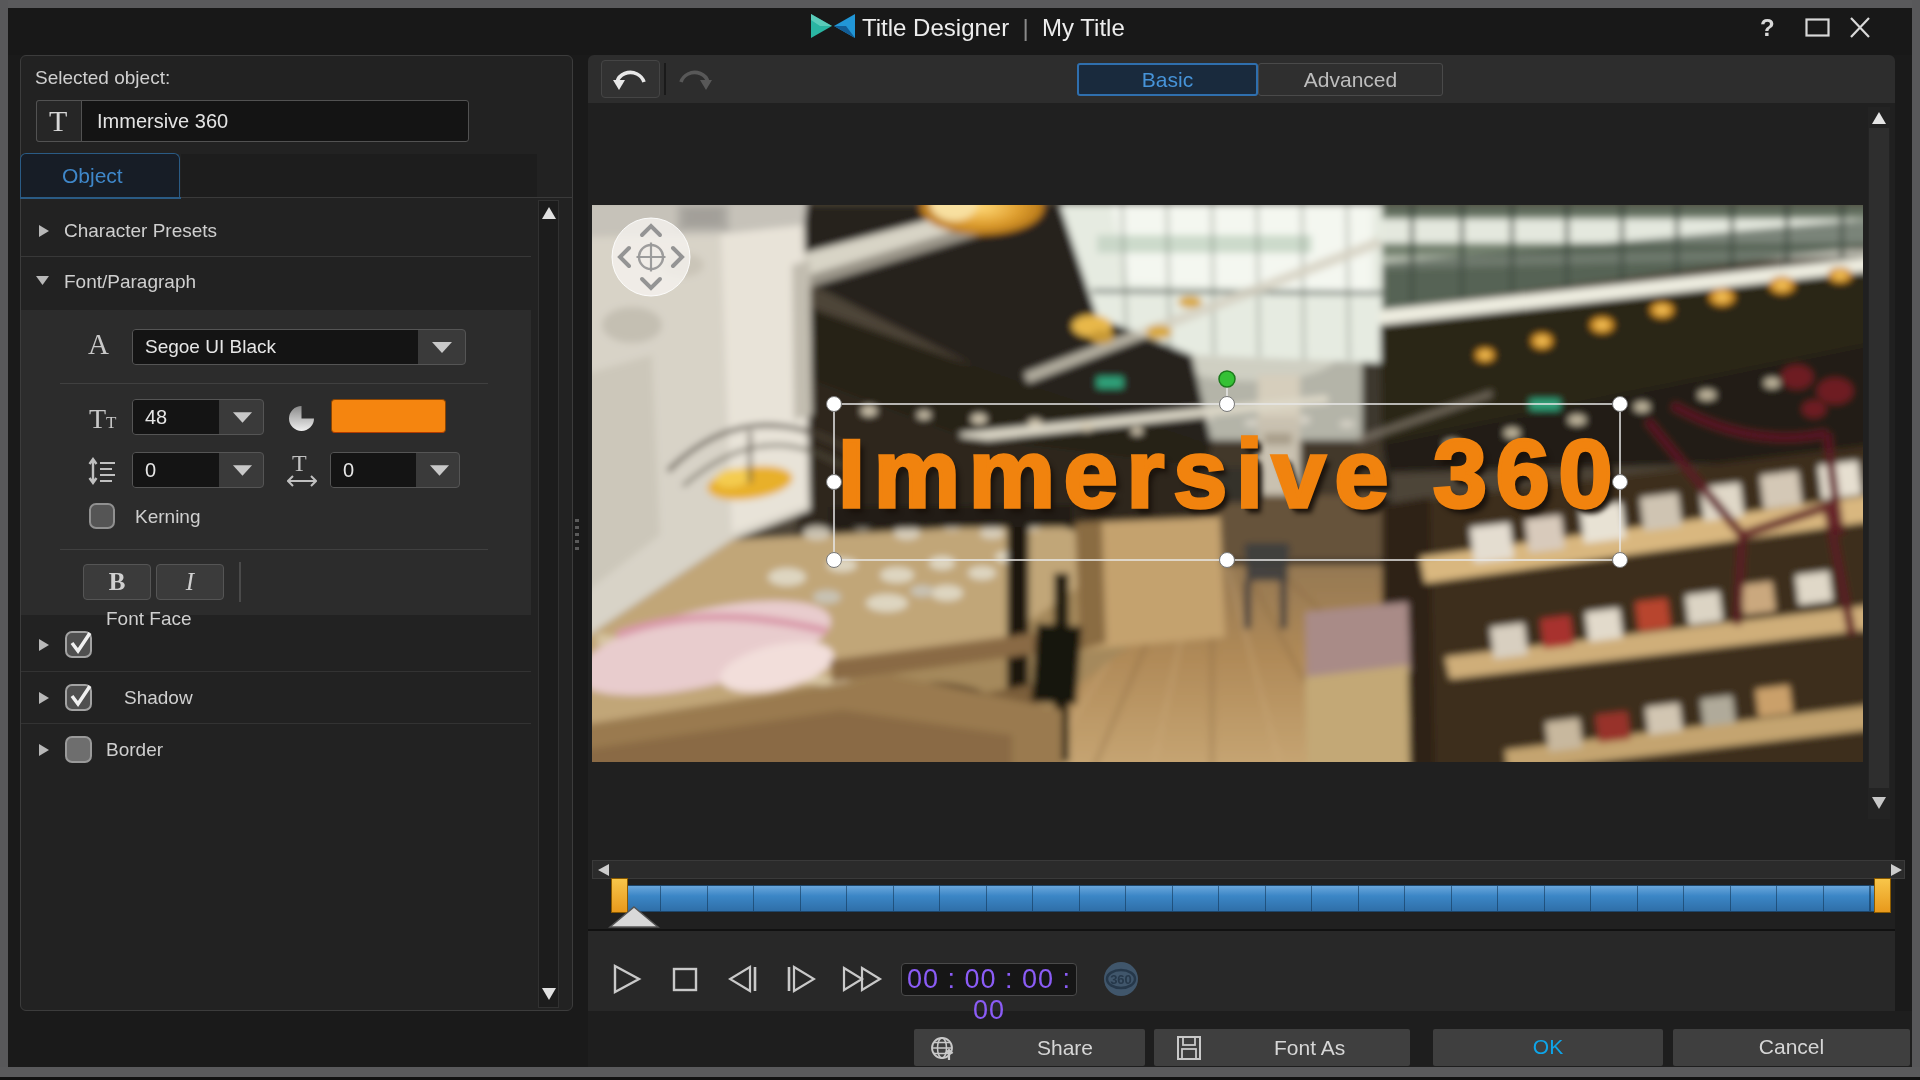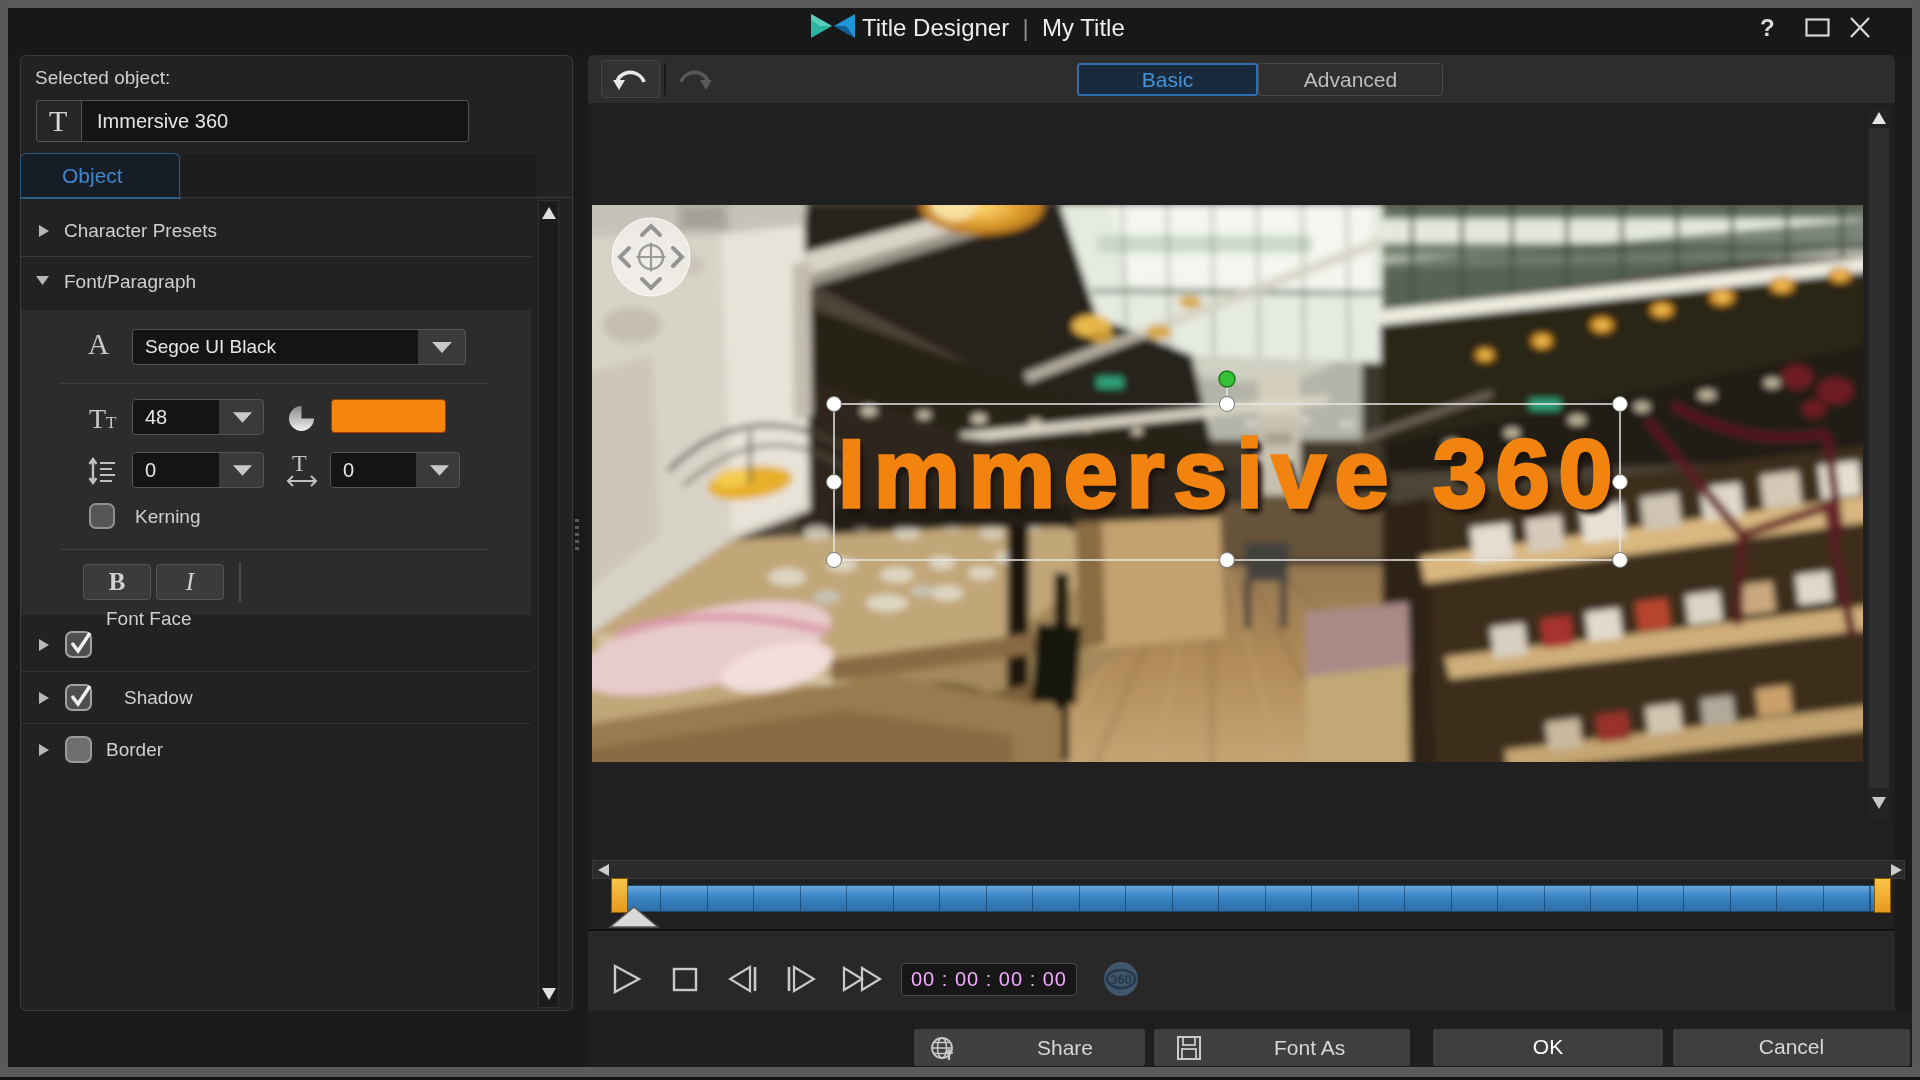--- a/index.html
+++ b/index.html
@@ -506,21 +506,21 @@
       <line x1="27" y1="2" x2="27" y2="26" stroke="#c9c9c9" stroke-width="2.6"></line>
     </svg>
   <svg class="abs" style="left:786px;top:965px;" width="30" height="28" viewBox="0 0 30 28">
       <line x1="3" y1="2" x2="3" y2="26" stroke="#c9c9c9" stroke-width="2.6"></line>
       <polygon points="8,2 28,14 8,26" fill="none" stroke="#c9c9c9" stroke-width="2.2"></polygon>
     </svg>
   <svg class="abs" style="left:842px;top:965px;" width="42" height="28" viewBox="0 0 42 28">
       <polygon points="2,3 20,14 2,25" fill="none" stroke="#c9c9c9" stroke-width="2.2"></polygon>
       <polygon points="20,3 38,14 20,25" fill="none" stroke="#c9c9c9" stroke-width="2.2"></polygon>
     </svg>
-  <div class="abs" style="left:901px;top:963px;width:176px;height:33px;background:#161616;border:1px solid #4a4a4a;border-radius:4px;color:#f0abfc;font-size:20px;text-align:center;line-height:31px;letter-spacing:1px;">00 : 00 : 00 : 00</div>
+  <div class="abs" style="left:901px;top:963px;width:176px;height:33px;background:#161616;border:1px solid #4a4a4a;border-radius:4px;color:#8b5cf6;font-size:27px;text-align:center;line-height:31px;letter-spacing:1px;">00 : 00 : 00 : 00</div>
   <svg class="abs" style="left:1103px;top:961px;" width="36" height="36" viewBox="0 0 36 36">
     <circle cx="18" cy="18" r="17" fill="#40566b"></circle>
     <ellipse cx="18" cy="18" rx="14" ry="9" fill="none" stroke="#26384a" stroke-width="2.5"></ellipse>
     <text x="18" y="23" font-size="13" font-weight="bold" fill="#26384a" text-anchor="middle" font-family="Liberation Sans">360</text>
   </svg>
 
   <div class="abs" style="left:914px;top:1029px;width:231px;height:37px;background:#3f3f3f;border-radius:2px;"></div>
   <svg class="abs" style="left:930px;top:1035px;" width="26" height="26" viewBox="0 0 26 26">
     <circle cx="12" cy="13" r="10" fill="none" stroke="#c9c9c9" stroke-width="1.8"></circle>
     <ellipse cx="12" cy="13" rx="4.5" ry="10" fill="none" stroke="#c9c9c9" stroke-width="1.5"></ellipse>
@@ -528,15 +528,15 @@
     <path d="M19 25 V15 M15.5 18.5 L19 15 L22.5 18.5" stroke="#c9c9c9" stroke-width="2.2" fill="none"></path>
   </svg>
   <div class="abs" style="left:1037px;top:1036px;color:#d6d6d6;font-size:21px;">Share</div>
   <div class="abs" style="left:1154px;top:1029px;width:256px;height:37px;background:#3f3f3f;border-radius:2px;"></div>
   <svg class="abs" style="left:1176px;top:1035px;" width="26" height="26" viewBox="0 0 26 26">
     <rect x="2" y="2" width="22" height="22" fill="none" stroke="#c9c9c9" stroke-width="2"></rect>
     <rect x="7" y="2" width="12" height="8" fill="none" stroke="#c9c9c9" stroke-width="1.8"></rect>
     <rect x="6" y="14" width="14" height="10" fill="none" stroke="#c9c9c9" stroke-width="1.8"></rect>
   </svg>
   <div class="abs" style="left:1274px;top:1036px;color:#d6d6d6;font-size:21px;">Font As</div>
-  <div class="abs" style="left:1433px;top:1029px;width:230px;height:37px;background:#3f3f3f;border-radius:2px;color:#ffffff;font-size:21px;text-align:center;line-height:36px;">OK</div>
+  <div class="abs" style="left:1433px;top:1029px;width:230px;height:37px;background:#3f3f3f;border-radius:2px;color:#0ea5e9;font-size:21px;text-align:center;line-height:36px;">OK</div>
   <div class="abs" style="left:1673px;top:1029px;width:237px;height:37px;background:#3f3f3f;border-radius:2px;color:#d6d6d6;font-size:21px;text-align:center;line-height:36px;">Cancel</div>
 </div>
 
 </body></html>

